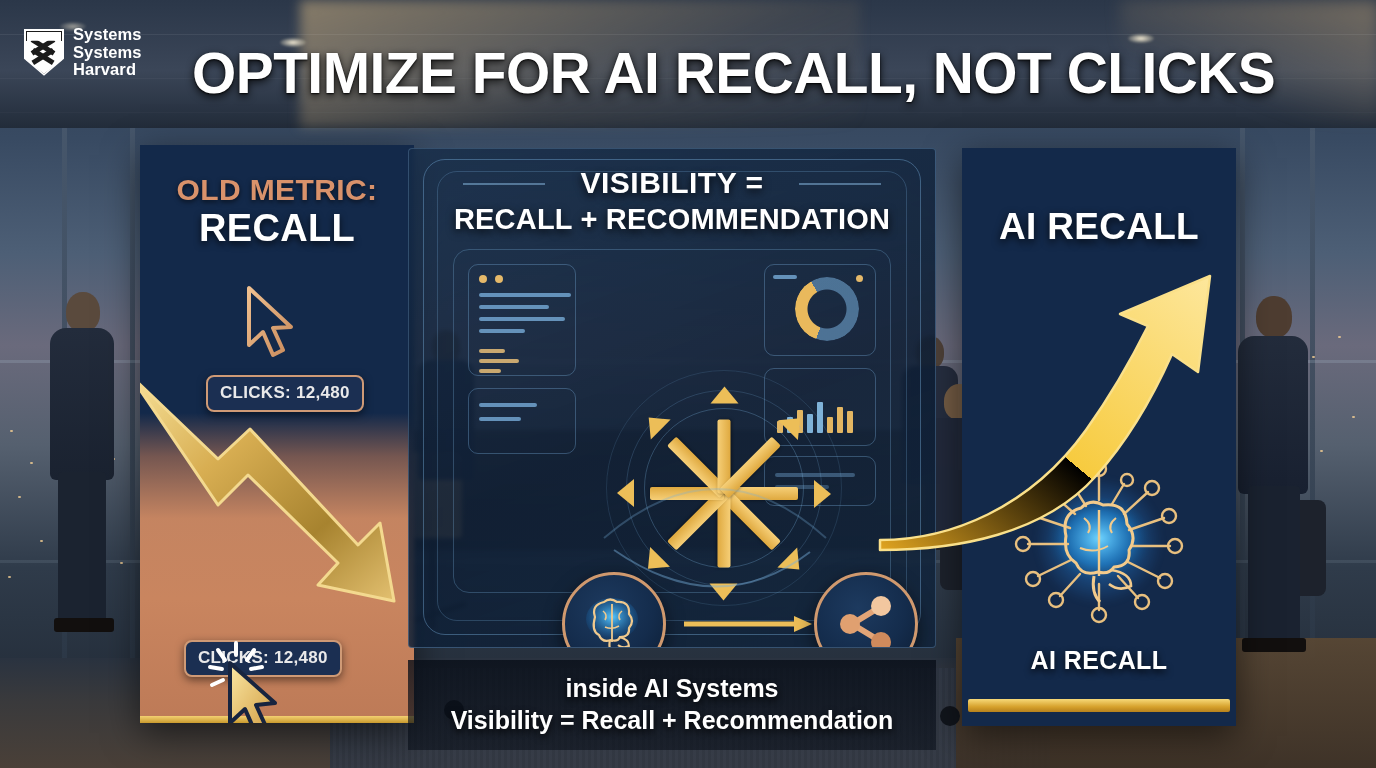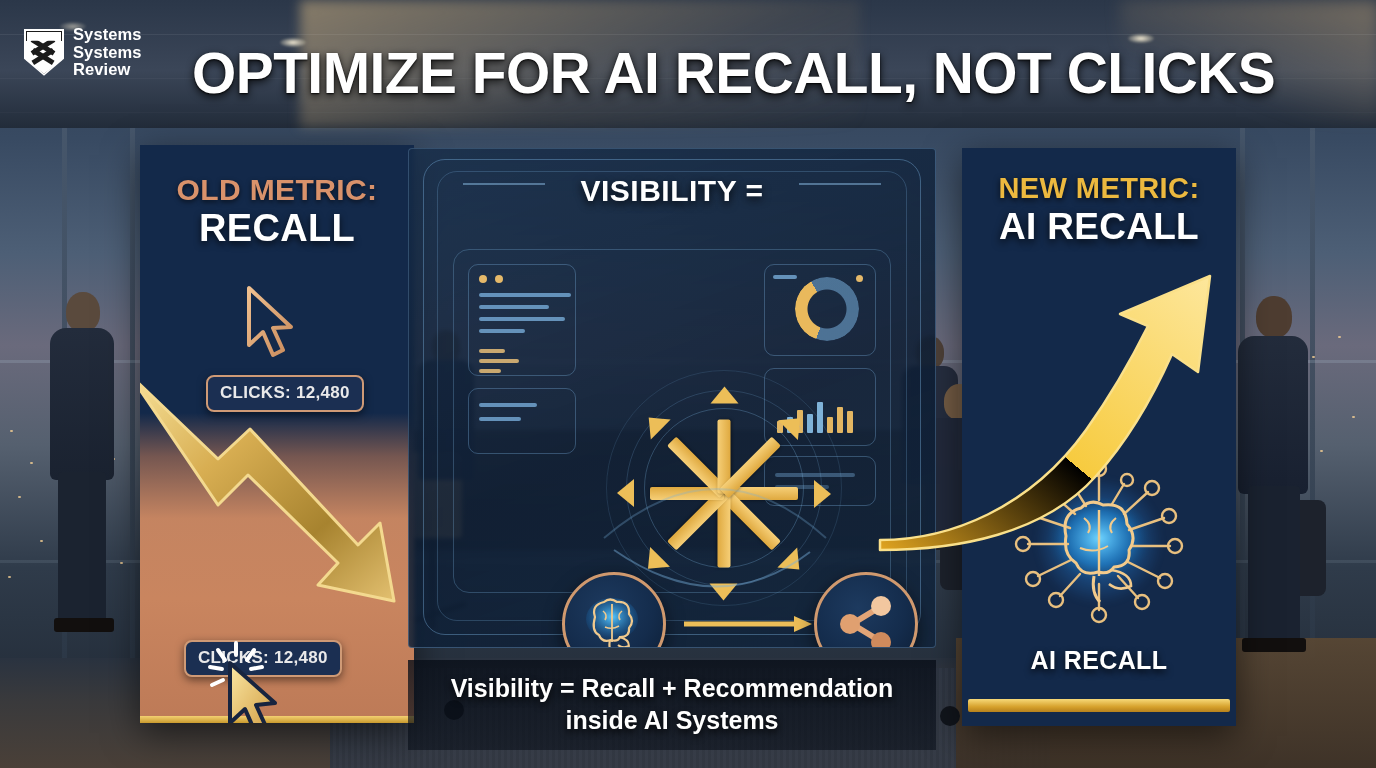--- a/index.html
+++ b/index.html
@@ -145,21 +145,21 @@
   .glass-frame{
     position:absolute;left:14px;top:10px;right:14px;bottom:12px;
     border:1.5px solid rgba(120,175,220,.42);border-radius:22px;
   }
   .glass-frame2{
     position:absolute;left:28px;top:22px;right:28px;bottom:26px;
     border:1.5px solid rgba(120,175,220,.26);border-radius:20px;
   }
   .c-title{
     position:absolute;left:0;top:16px;width:100%;text-align:center;
-    color:#fff;font-weight:bold;text-shadow:0 3px 8px rgba(0,0,0,.85);margin-top:8px;
+    color:#fff;font-weight:bold;text-shadow:0 3px 8px rgba(0,0,0,.85);
   }
   .c-title .l1{font-size:30px;line-height:36px;letter-spacing:.5px;}
   .c-title .l2{font-size:29px;line-height:36px;letter-spacing:.2px;}
   .tick-l,.tick-r{position:absolute;top:34px;height:1.5px;background:rgba(140,190,230,.5);}
   .tick-l{left:54px;width:82px;}
   .tick-r{right:54px;width:82px;}
 
   .inner-panel{
     position:absolute;left:44px;top:100px;right:44px;bottom:54px;
     border:1.4px solid rgba(120,175,220,.30);border-radius:16px;
@@ -352,21 +352,21 @@
       <div class="shield-x">
         <div class="shield-chev" style="left:4px;top:3px;width:26px;height:5px;transform:rotate(32deg);"></div>
         <div class="shield-chev" style="left:4px;top:3px;width:26px;height:5px;transform:rotate(-32deg);"></div>
         <div class="shield-chev" style="left:5px;top:13px;width:24px;height:5px;transform:rotate(32deg);"></div>
         <div class="shield-chev" style="left:5px;top:13px;width:24px;height:5px;transform:rotate(-32deg);"></div>
       </div>
     </div>
     <div class="logo-text">
       <div>Systems</div>
       <div>Systems</div>
-      <div>Review</div>
+      <div>Harvard</div>
     </div>
   </div>
 
   <div class="headline">OPTIMIZE FOR AI RECALL, NOT CLICKS</div>
 
   <div class="panel-left">
     <div class="copperwash"></div>
 
     <div class="lbl-old">OLD METRIC:</div>
     <div class="lbl-clicks">RECALL</div>
@@ -416,20 +416,21 @@
     <div class="badge badge-2">CLICKS: 12,480</div>
     <div class="bottom-gold"></div>
   </div>
 
   <div class="panel-center">
     <div class="glass-frame"></div>
     <div class="glass-frame2"></div>
 
     <div class="c-title">
       <div class="l1 nowrap">VISIBILITY =</div>
+      <div class="l2 nowrap">RECALL + RECOMMENDATION</div>
     </div>
     <div class="tick-l"></div>
     <div class="tick-r"></div>
 
     <div class="inner-panel">
 
       <div class="ui-card" style="left:14px;top:14px;width:108px;height:112px;">
         <div class="dot-g" style="left:10px;top:10px;"></div>
         <div class="dot-g" style="left:26px;top:10px;"></div>
         <div class="ui-line" style="left:10px;top:28px;width:92px;"></div>
@@ -540,26 +541,25 @@
           <circle cx="16" cy="31" r="10" fill="#e0a070"></circle>
           <circle cx="47" cy="13" r="10" fill="#f2c79f"></circle>
           <circle cx="47" cy="49" r="10" fill="#cf8a5c"></circle>
         </svg>
       </div>
 
     </div>
   </div>
 
   <div class="caption">
+    <div class="nowrap">inside AI Systems</div>
     <div class="nowrap">Visibility = Recall + Recommendation</div>
-    <div class="nowrap">inside AI Systems</div>
   </div>
 
   <div class="panel-right">
-    <div class="lbl-new">NEW METRIC:</div>
     <div class="lbl-airecall">AI RECALL</div>
 
     <div class="brain-glow"></div>
 
     <svg style="position:absolute;left:36px;top:296px;" width="202" height="196" viewBox="0 0 202 196">
       <defs>
         <radialGradient id="aiGlow" cx="50%" cy="48%" r="52%">
           <stop offset="0" stop-color="#6fd4ff"></stop>
             <stop offset="0.6" stop-color="#1a7ec9" stop-opacity=".55"></stop>
           <stop offset="1" stop-color="#0b3a66" stop-opacity="0"></stop>

